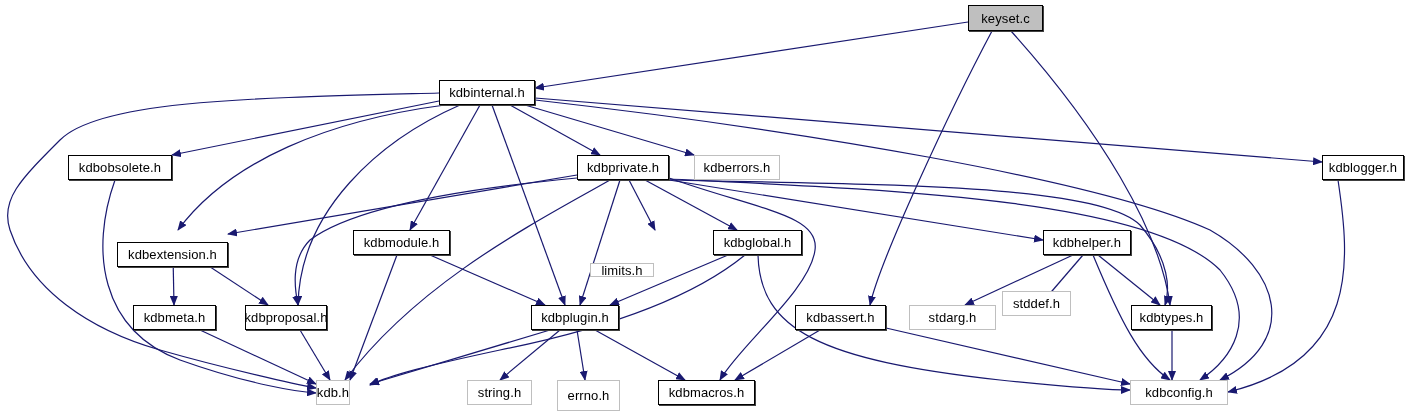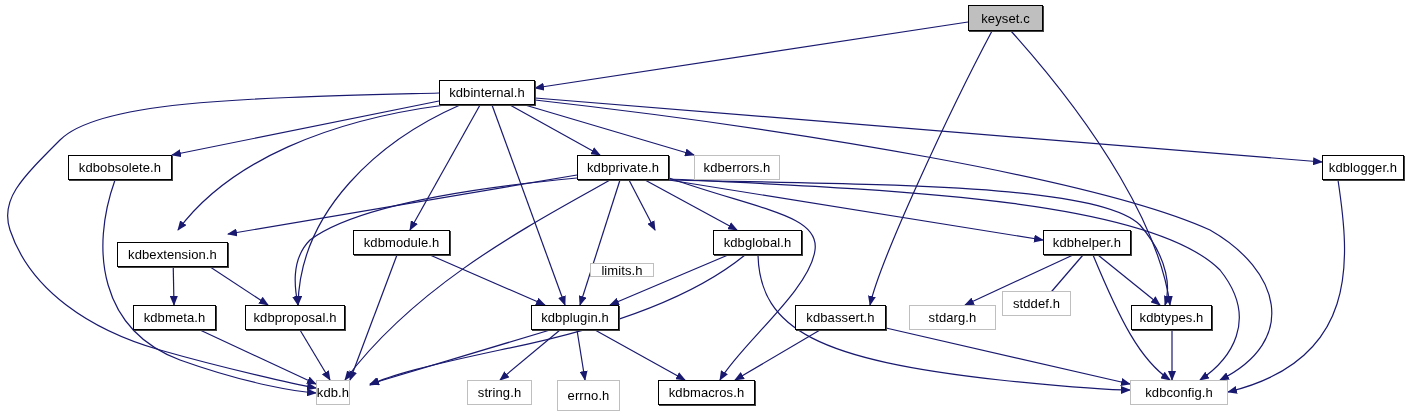--- a/index.html
+++ b/index.html
@@ -102,21 +102,21 @@
     </div>
     <div class="node-box doc" style="left: 713px; top: 230px; width: 89px; height: 25px;">
       <span>kdbglobal.h</span>
     </div>
     <div class="node-box doc" style="left: 1043px; top: 230px; width: 88px; height: 25px;">
       <span>kdbhelper.h</span>
     </div>
     <div class="node-box doc" style="left: 133px; top: 305px; width: 83px; height: 25px;">
       <span>kdbmeta.h</span>
     </div>
-    <div class="node-box doc" style="left: 245px; top: 305px; width: 100px; height: 25px;">
+    <div class="node-box doc" style="left: 245px; top: 305px; width: 82px; height: 25px;">
       <span>kdbproposal.h</span>
     </div>
     <div class="node-box doc" style="left: 531px; top: 305px; width: 88px; height: 25px;">
       <span>kdbplugin.h</span>
     </div>
     <div class="node-box doc" style="left: 795px; top: 305px; width: 91px; height: 25px;">
       <span>kdbassert.h</span>
     </div>
     <div class="node-box ext" style="left: 909px; top: 305px; width: 87px; height: 25px;">
       <span>stdarg.h</span>

